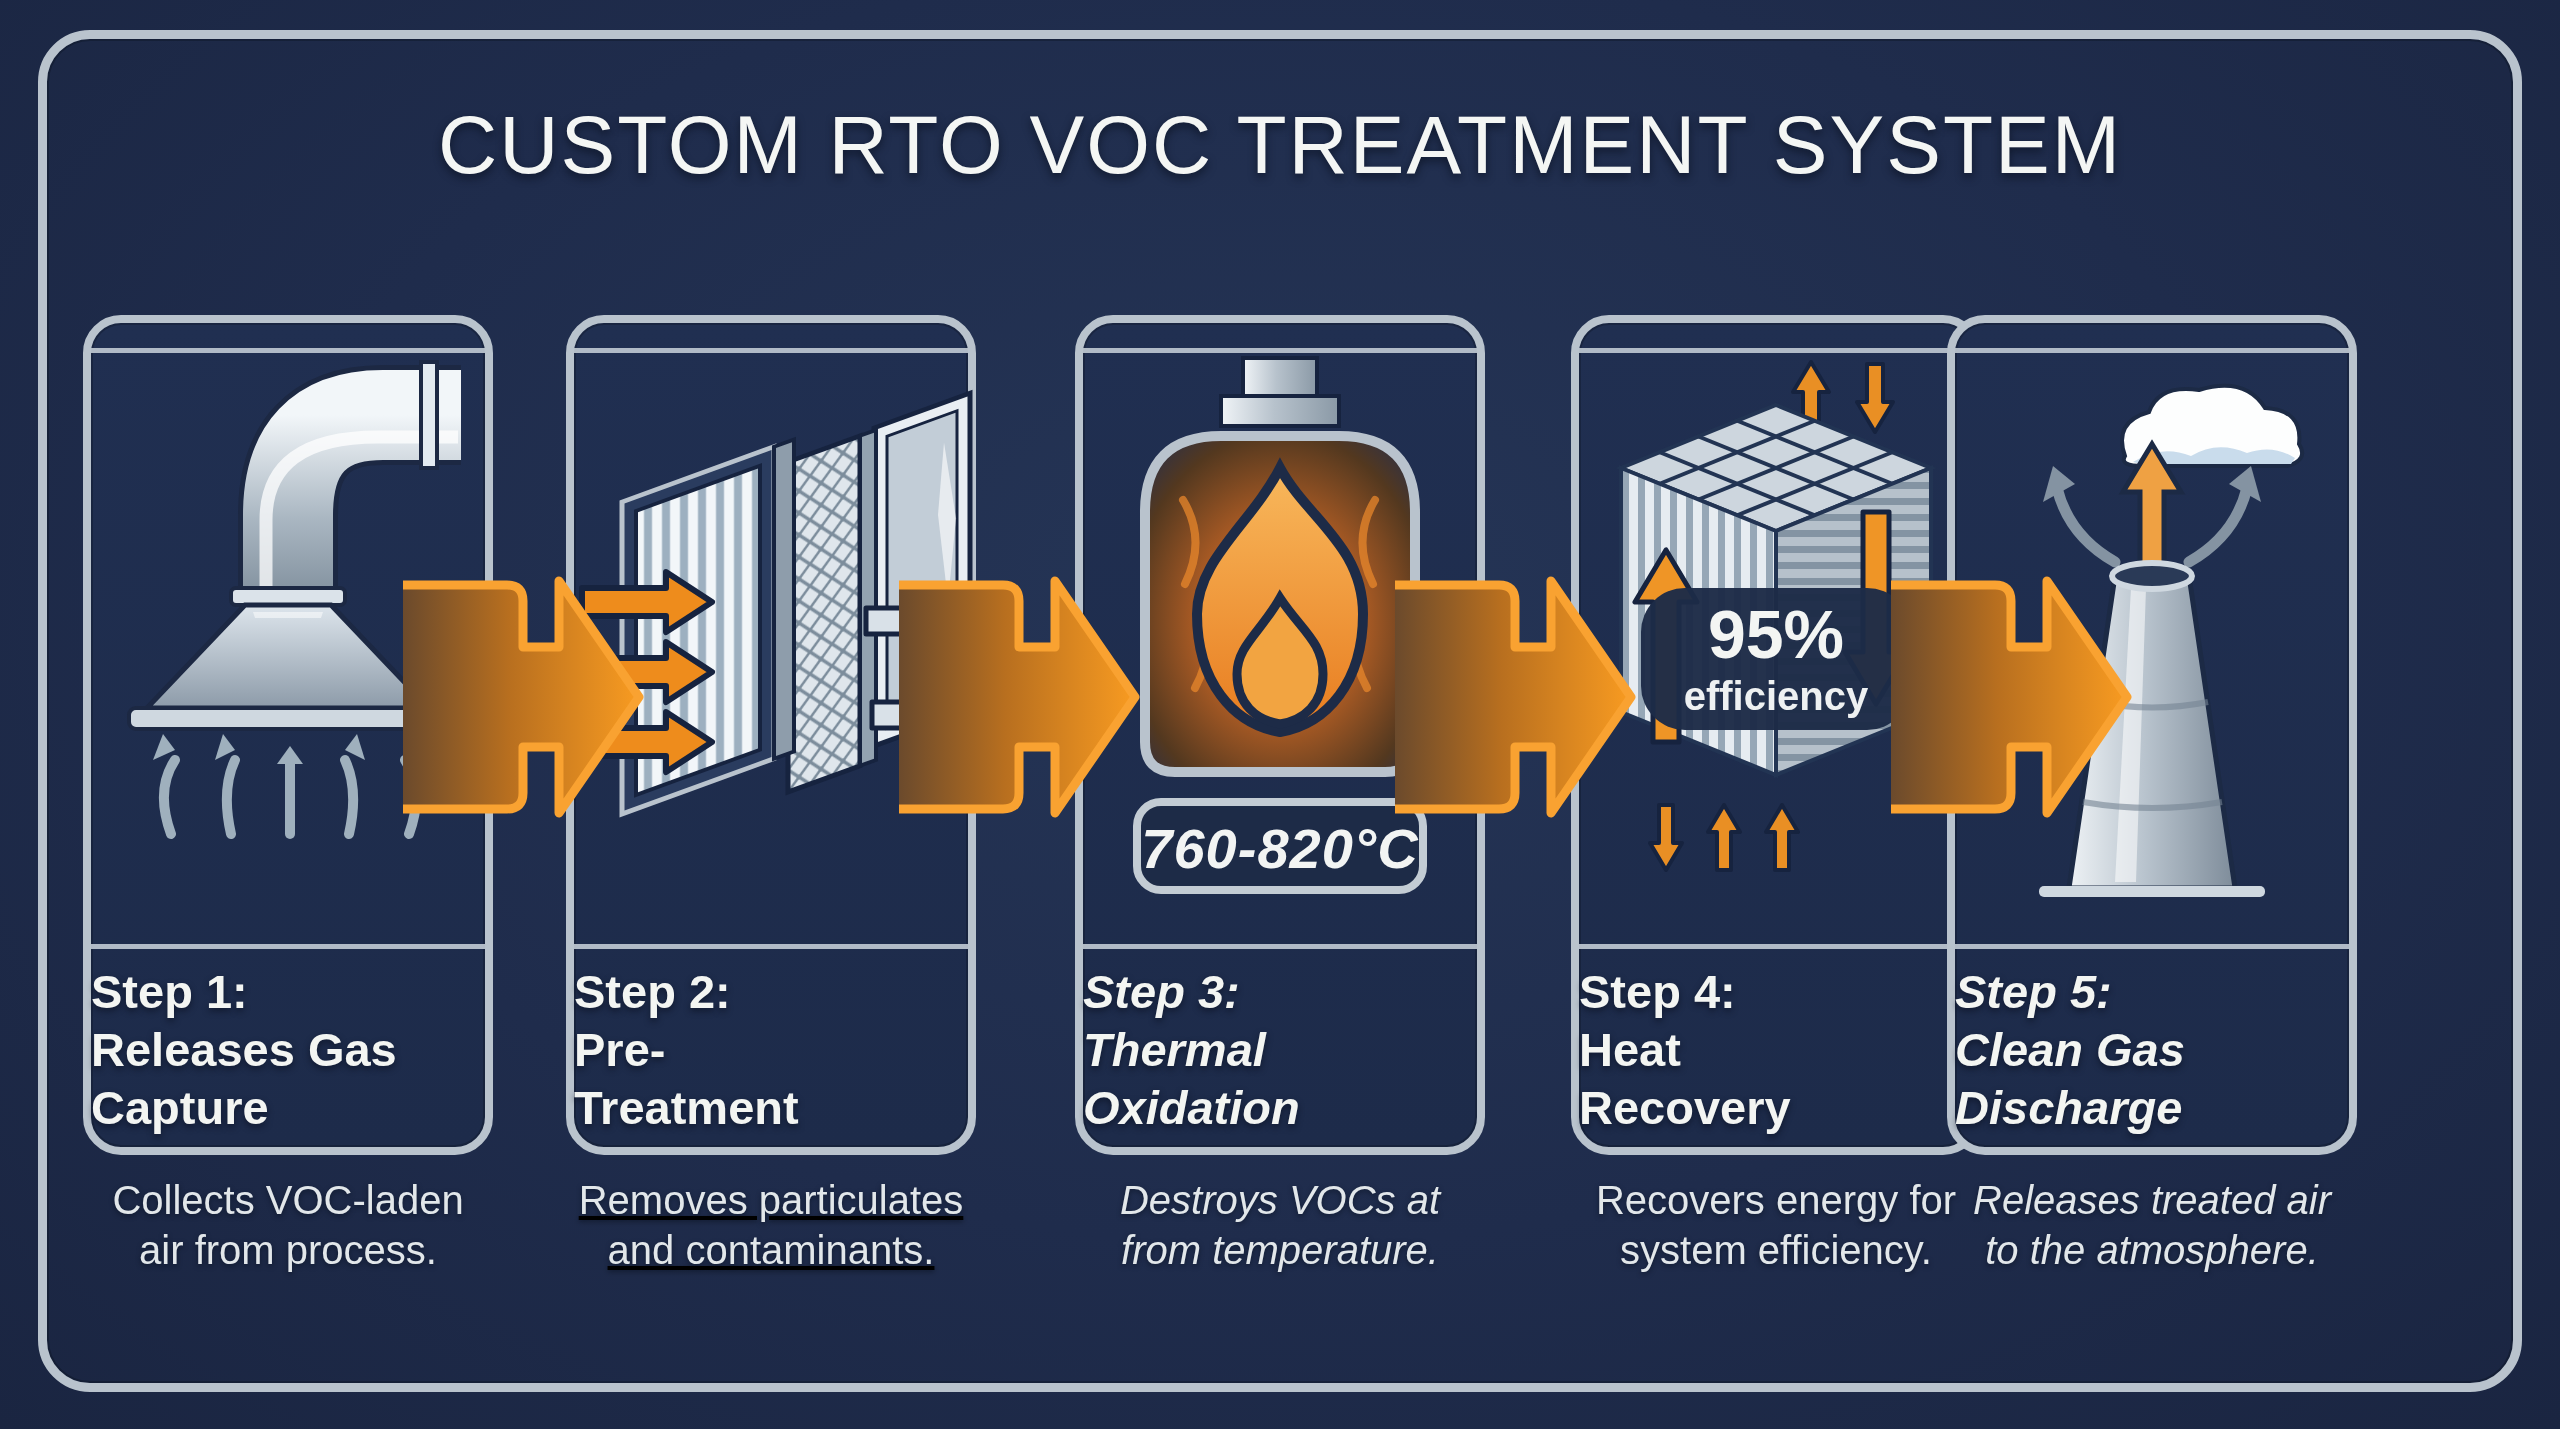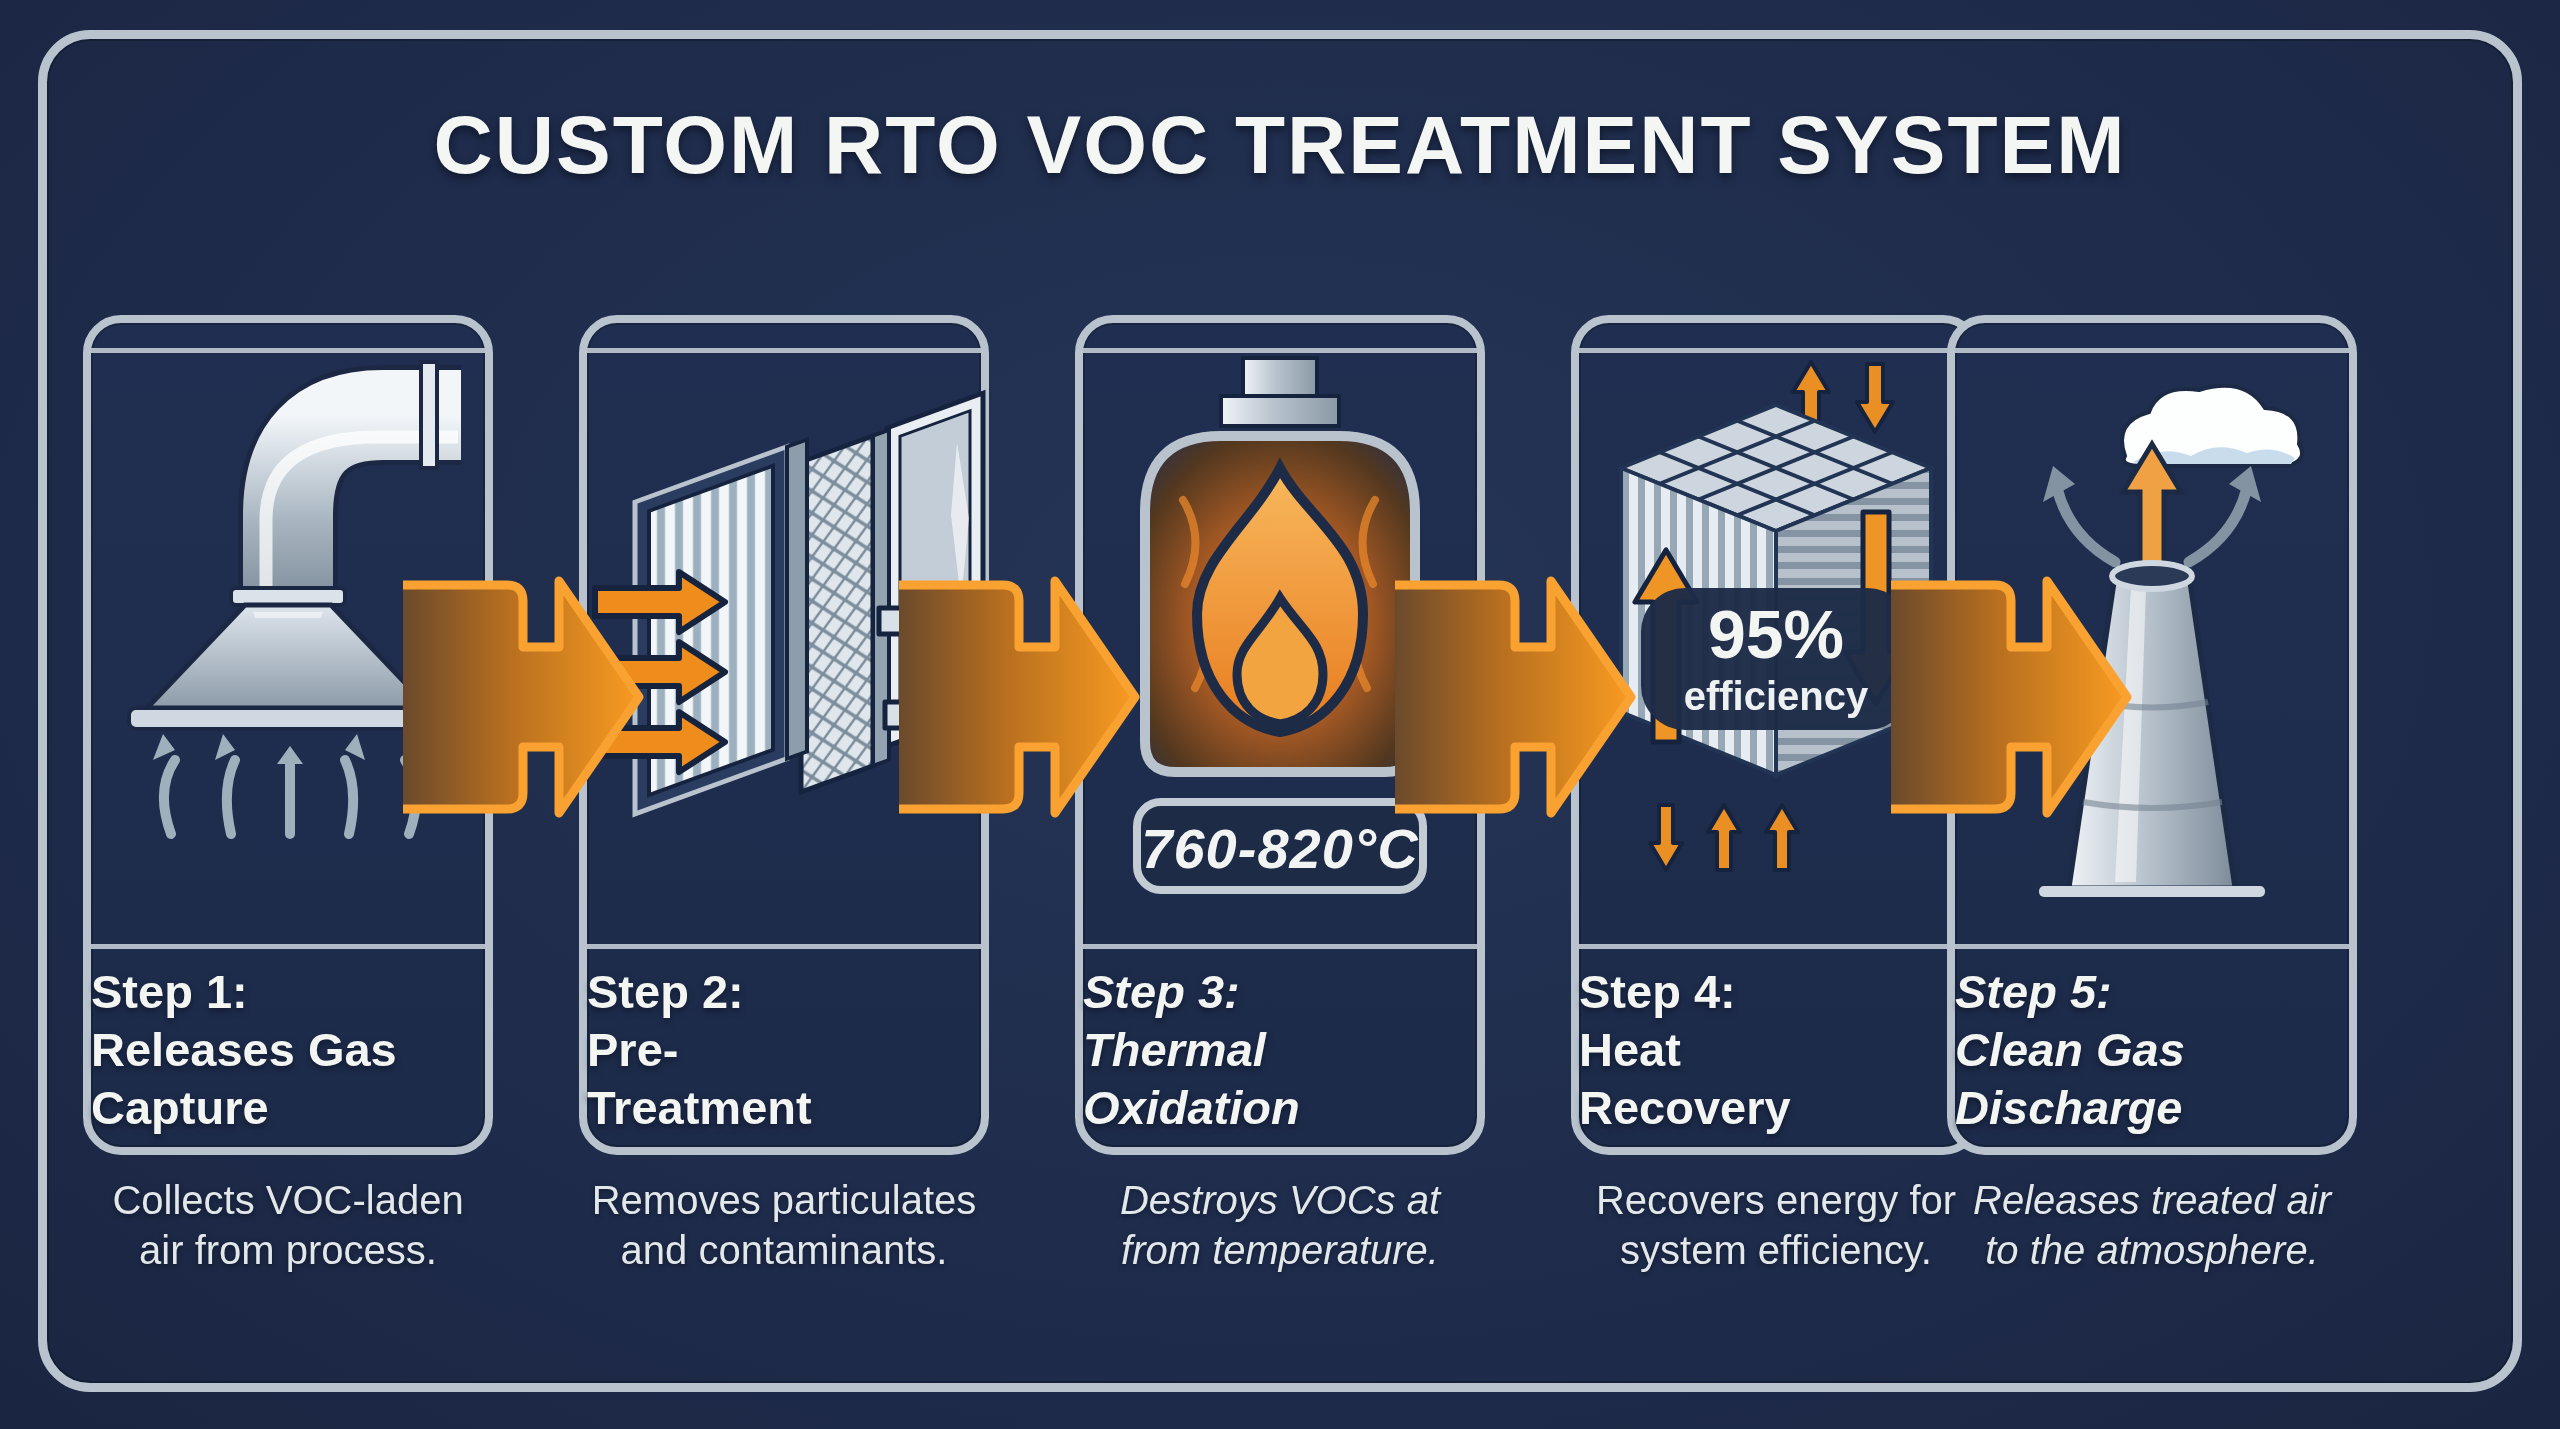--- a/index.html
+++ b/index.html
@@ -8,21 +8,21 @@
     background:radial-gradient(ellipse at 50% 42%, #253556 0%, #1f2c4c 55%, #1a2541 100%);
     font-family:"Liberation Sans","DejaVu Sans",sans-serif;
   }
   .frame{
     position:absolute;left:38px;top:30px;width:2484px;height:1362px;
     box-sizing:border-box;border:9px solid #b9c3cd;border-radius:52px;
     box-shadow:0 0 0 2px rgba(10,16,30,.35) inset;
   }
   .title{
     position:absolute;top:98px;left:0;width:100%;text-align:center;
-    font-size:82px;font-weight:bold;letter-spacing:2px;color:#f4f6f4;margin:0;
+    font-size:82px;font-weight:normal;letter-spacing:2px;color:#f4f6f4;margin:0;
     text-shadow:0 4px 8px rgba(8,14,28,.65);
   }
   .step-col{position:absolute;top:315px;width:410px;}
   .card{
     position:relative;box-sizing:border-box;width:410px;height:840px;
     border:8px solid #b9c3cd;border-radius:38px;
     background:linear-gradient(180deg,#202f51 0%,#1d2b4a 100%);
     box-shadow:0 0 0 2px rgba(10,16,30,.3) inset;
   }
   .hline{position:absolute;left:0;right:0;height:5px;background:#b9c3cd;opacity:.95;}
@@ -95,21 +95,21 @@
         <div>Releases Gas</div>
         <div>Capture</div>
       </div>
     </div>
     <div class="desc">
       <div>Collects VOC-laden</div>
       <div>air from process.</div>
     </div>
   </div>
 
-  <div class="step-col" style="left:579px;">
+  <div class="step-col" style="left:566px;text-decoration:underline;">
     <div class="card">
       <div class="hline topline"></div>
       <div class="hline divline"></div>
       <div class="icon-wrap">
         <svg width="410" height="590" viewBox="0 0 410 590">
           <defs>
             <pattern id="g2stripes" width="18" height="18" patternUnits="userSpaceOnUse">
               <rect width="18" height="18" fill="#f2f6f9"></rect>
               <rect x="4" width="8" height="18" fill="#9db0c0"></rect>
             </pattern>

